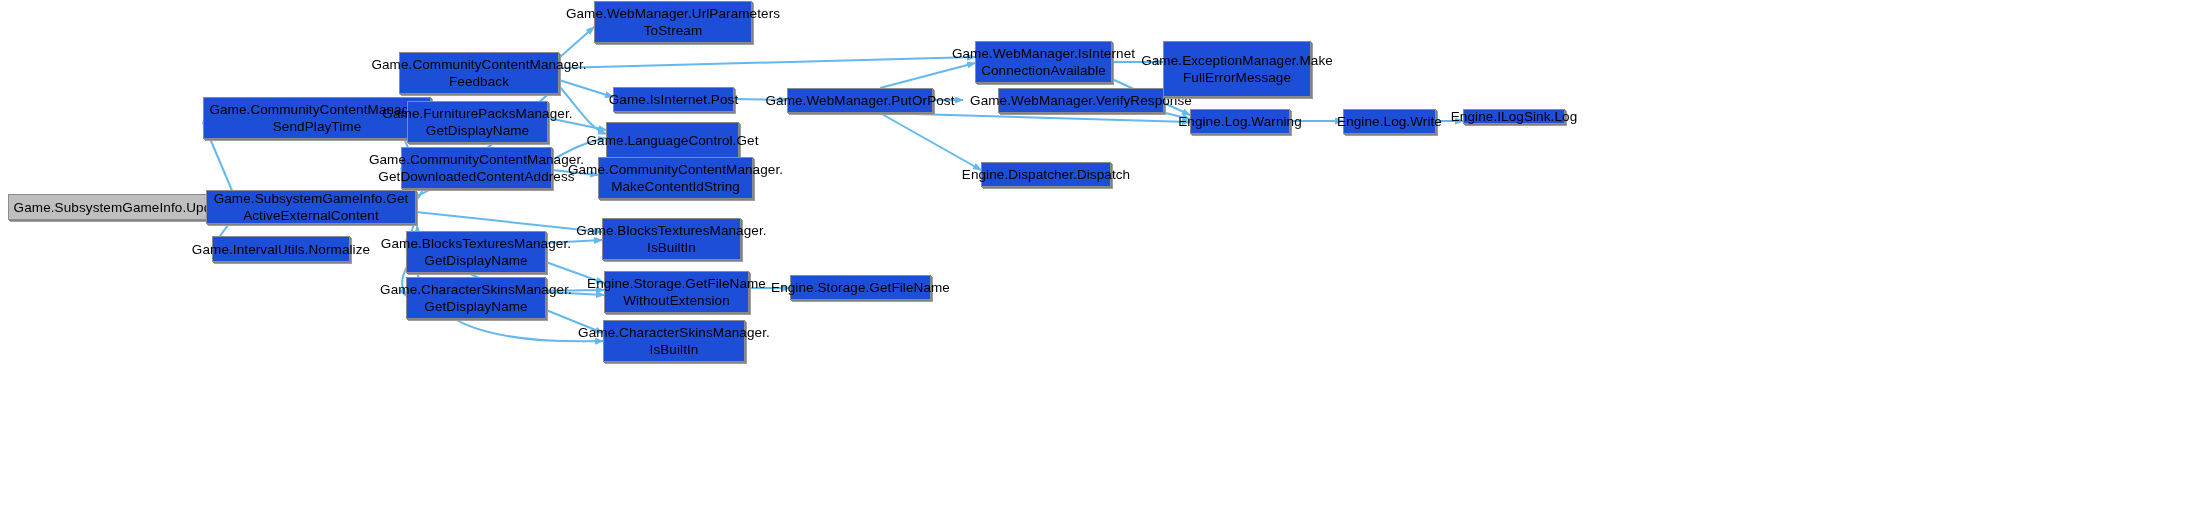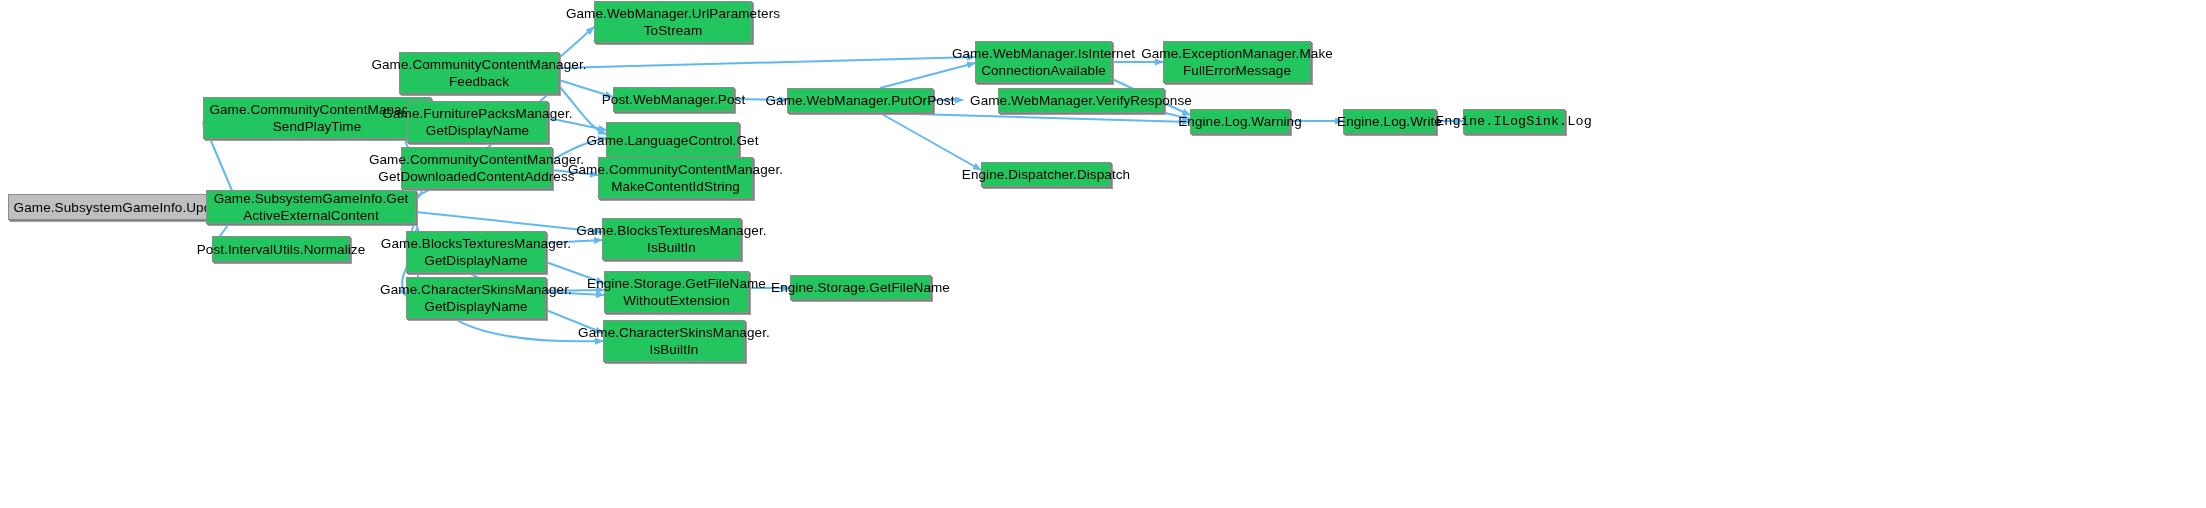--- a/index.html
+++ b/index.html
@@ -7,21 +7,21 @@
     position:relative;
     width:2206px;height:508px;
     background:#ffffff;
     font-family:"Liberation Sans", sans-serif;
     overflow:hidden;
   }
   #edges{position:absolute;left:0;top:0;width:2206px;height:508px;}
   .node{
     position:absolute;
     box-sizing:border-box;
-    background:#22c55e;
+    background:#1d4ed8;
     border:1px solid #8c8c8c;
     box-shadow:1px 1px 0 0 #808080, 2px 2px 0 0 #a0a0a0;
     display:flex;
     align-items:center;
     justify-content:center;
     text-align:center;
     color:#000000;
     font-size:13.5px;
     line-height:17px;
     letter-spacing:0.1px;
@@ -78,48 +78,48 @@
         <path d="M1436,121 L1463,121" fill="none" stroke="#63b8ee" stroke-width="2" marker-end="url(#arrow)"></path>
         <path d="M749,288 L790,288" fill="none" stroke="#63b8ee" stroke-width="2" marker-end="url(#arrow)"></path>
       </g>
   </svg>
   <div id="node-layer">
       <div class="node highlight" style="left: 8px; top: 194px; width: 228px; height: 26px;">Game.SubsystemGameInfo.Update</div>
       <div class="node" style="left: 203px; top: 97px; width: 228px; height: 42px;">Game.CommunityContentManager.
 SendPlayTime</div>
       <div class="node" style="left: 206px; top: 190px; width: 210px; height: 34px;">Game.SubsystemGameInfo.Get
 ActiveExternalContent</div>
-      <div class="node" style="left: 212px; top: 236px; width: 138px; height: 26px;">Post.IntervalUtils.Normalize</div>
+      <div class="node" style="left: 212px; top: 236px; width: 138px; height: 26px;">Game.IntervalUtils.Normalize</div>
       <div class="node" style="left: 399px; top: 52px; width: 160px; height: 42px;">Game.CommunityContentManager.
 Feedback</div>
       <div class="node" style="left: 407px; top: 101px; width: 141px; height: 42px;">Game.FurniturePacksManager.
 GetDisplayName</div>
       <div class="node" style="left: 401px; top: 147px; width: 151px; height: 42px;">Game.CommunityContentManager.
 GetDownloadedContentAddress</div>
       <div class="node" style="left: 406px; top: 231px; width: 140px; height: 42px;">Game.BlocksTexturesManager.
 GetDisplayName</div>
       <div class="node" style="left: 406px; top: 277px; width: 140px; height: 42px;">Game.CharacterSkinsManager.
 GetDisplayName</div>
       <div class="node" style="left: 594px; top: 1px; width: 158px; height: 42px;">Game.WebManager.UrlParameters
 ToStream</div>
-      <div class="node" style="left: 613px; top: 87px; width: 121px; height: 25px;">Post.WebManager.Post</div>
+      <div class="node" style="left: 613px; top: 87px; width: 121px; height: 25px;">Game.IsInternet.Post</div>
       <div class="node" style="left: 606px; top: 122px; width: 133px; height: 36px;">Game.LanguageControl.Get</div>
       <div class="node" style="left: 598px; top: 157px; width: 155px; height: 42px;">Game.CommunityContentManager.
 MakeContentIdString</div>
       <div class="node" style="left: 602px; top: 218px; width: 139px; height: 42px;">Game.BlocksTexturesManager.
 IsBuiltIn</div>
       <div class="node" style="left: 604px; top: 271px; width: 145px; height: 42px;">Engine.Storage.GetFileName
 WithoutExtension</div>
       <div class="node" style="left: 603px; top: 320px; width: 142px; height: 42px;">Game.CharacterSkinsManager.
 IsBuiltIn</div>
       <div class="node" style="left: 787px; top: 88px; width: 146px; height: 25px;">Game.WebManager.PutOrPost</div>
       <div class="node" style="left: 975px; top: 41px; width: 137px; height: 42px; text-align: center;">Game.WebManager.IsInternet
 ConnectionAvailable</div>
       <div class="node" style="left: 963px; top: 88px; width: 166px; height: 25px; margin-left: 35px;">Game.WebManager.VerifyResponse</div>
       <div class="node" style="left: 981px; top: 162px; width: 130px; height: 25px;">Engine.Dispatcher.Dispatch</div>
-      <div class="node" style="left: 1163px; top: 41px; width: 148px; height: 42px;">Game.ExceptionManager.Make
+      <div class="node" style="left: 1163px; top: 41px; width: 148px; height: 56px;">Game.ExceptionManager.Make
 FullErrorMessage</div>
       <div class="node" style="left: 1190px; top: 109px; width: 100px; height: 25px;">Engine.Log.Warning</div>
       <div class="node" style="left: 1343px; top: 109px; width: 93px; height: 25px;">Engine.Log.Write</div>
-      <div class="node" style="left: 1463px; top: 109px; width: 102px; height: 25px; font-family: Liberation Mono, monospace;">Engine.ILogSink.Log</div>
+      <div class="node" style="left: 1463px; top: 109px; width: 102px; height: 15px;">Engine.ILogSink.Log</div>
       <div class="node" style="left: 790px; top: 275px; width: 141px; height: 25px;">Engine.Storage.GetFileName</div>
     </div>
 </div>
 
 </body></html>

